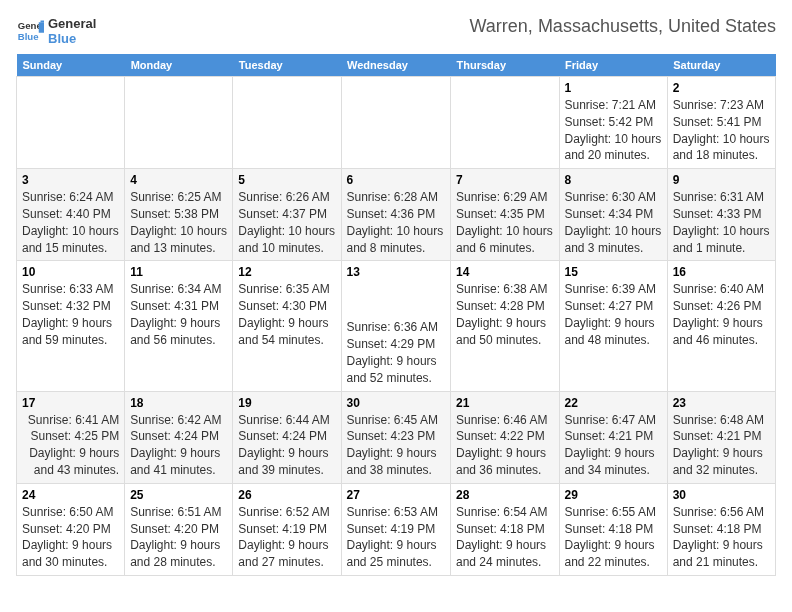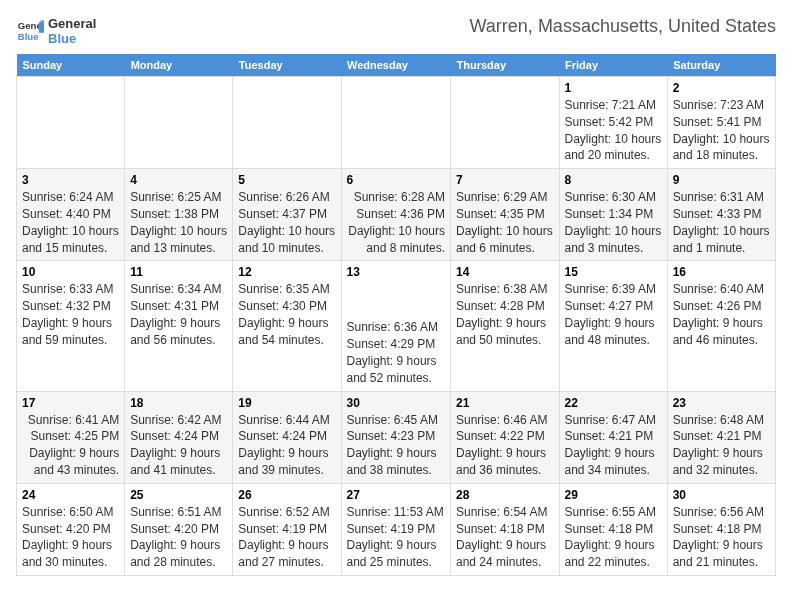--- a/index.html
+++ b/index.html
@@ -134,45 +134,45 @@
       <tr>
         <td>
           <span class="day-num">3</span>
           <div class="day-info" style="white-space: pre-line;">Sunrise: 6:24 AM
 Sunset: 4:40 PM
 Daylight: 10 hours and 15 minutes.</div>
         </td>
         <td>
           <span class="day-num">4</span>
           <div class="day-info" style="white-space: pre-line;">Sunrise: 6:25 AM
-Sunset: 1:38 PM
+Sunset: 5:38 PM
 Daylight: 10 hours and 13 minutes.</div>
         </td>
         <td>
           <span class="day-num">5</span>
           <div class="day-info" style="white-space: pre-line;">Sunrise: 6:26 AM
 Sunset: 4:37 PM
 Daylight: 10 hours and 10 minutes.</div>
         </td>
         <td>
           <span class="day-num">6</span>
-          <div class="day-info" style="white-space: pre-line; text-align: right;">Sunrise: 6:28 AM
+          <div class="day-info" style="white-space: pre-line;">Sunrise: 6:28 AM
 Sunset: 4:36 PM
 Daylight: 10 hours and 8 minutes.</div>
         </td>
         <td>
           <span class="day-num">7</span>
           <div class="day-info" style="white-space: pre-line;">Sunrise: 6:29 AM
 Sunset: 4:35 PM
 Daylight: 10 hours and 6 minutes.</div>
         </td>
         <td>
           <span class="day-num">8</span>
           <div class="day-info" style="white-space: pre-line;">Sunrise: 6:30 AM
-Sunset: 1:34 PM
+Sunset: 4:34 PM
 Daylight: 10 hours and 3 minutes.</div>
         </td>
         <td>
           <span class="day-num">9</span>
           <div class="day-info" style="white-space: pre-line;">Sunrise: 6:31 AM
 Sunset: 4:33 PM
 Daylight: 10 hours and 1 minute.</div>
         </td>
       </tr>
       <tr>
@@ -277,21 +277,21 @@
 Daylight: 9 hours and 28 minutes.</div>
         </td>
         <td>
           <span class="day-num">26</span>
           <div class="day-info" style="white-space: pre-line;">Sunrise: 6:52 AM
 Sunset: 4:19 PM
 Daylight: 9 hours and 27 minutes.</div>
         </td>
         <td>
           <span class="day-num">27</span>
-          <div class="day-info" style="white-space: pre-line;">Sunrise: 11:53 AM
+          <div class="day-info" style="white-space: pre-line;">Sunrise: 6:53 AM
 Sunset: 4:19 PM
 Daylight: 9 hours and 25 minutes.</div>
         </td>
         <td>
           <span class="day-num">28</span>
           <div class="day-info" style="white-space: pre-line;">Sunrise: 6:54 AM
 Sunset: 4:18 PM
 Daylight: 9 hours and 24 minutes.</div>
         </td>
         <td>

